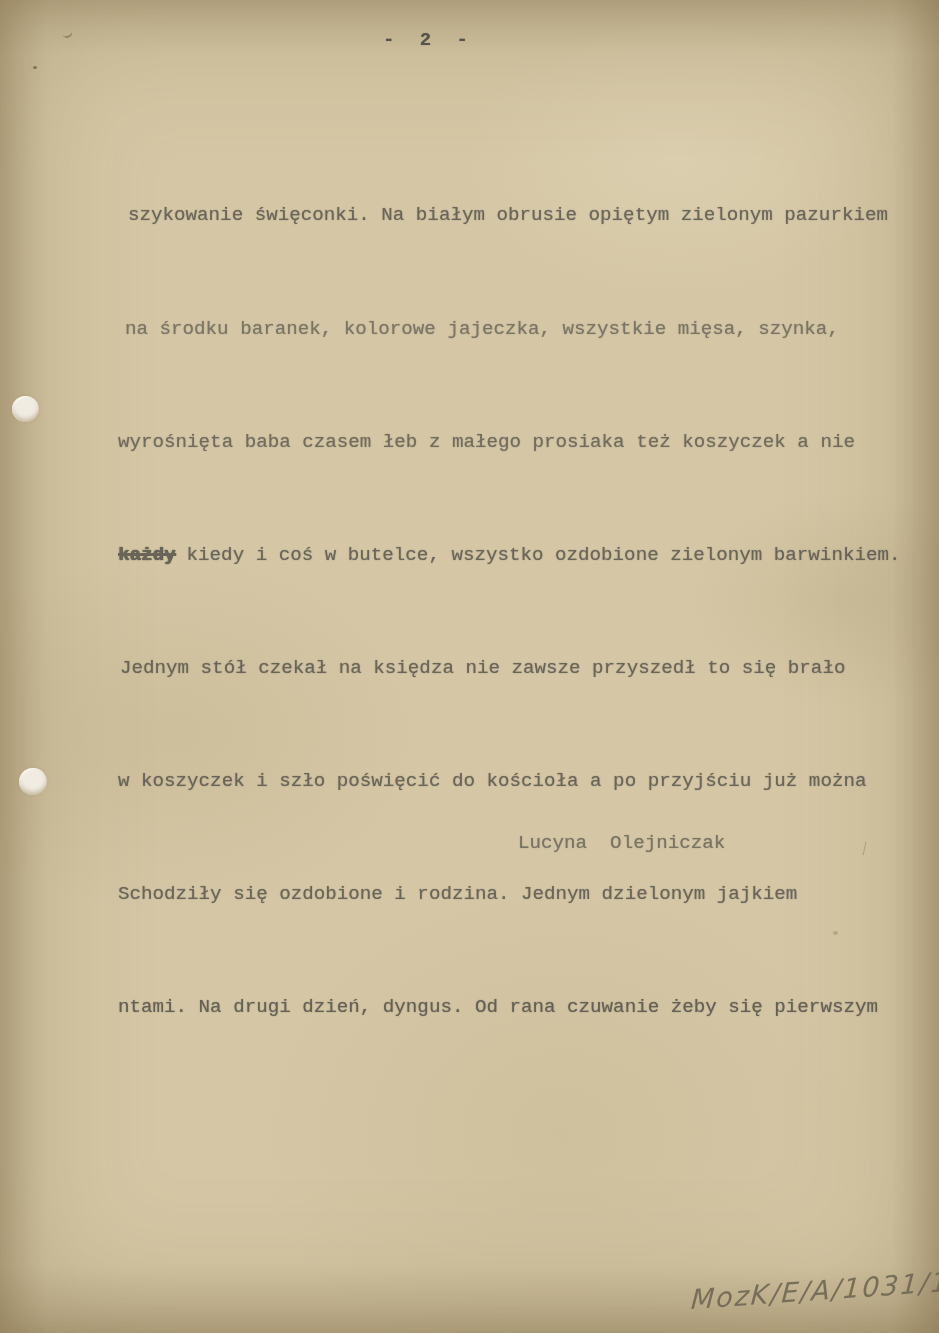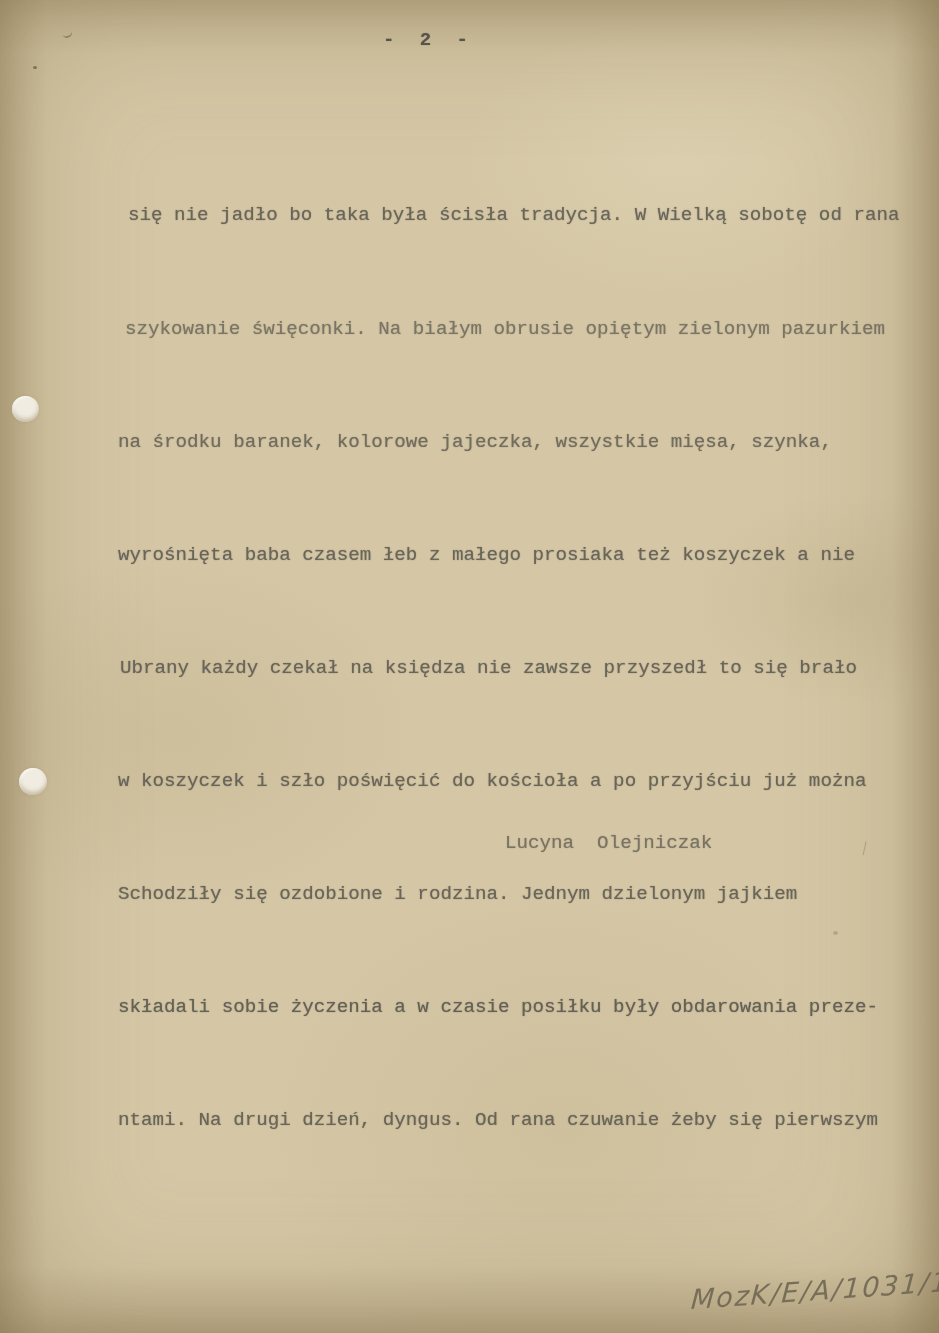--- a/index.html
+++ b/index.html
@@ -56,21 +56,21 @@
   .line:nth-child(16){opacity:.87;}
   .struck{
     font-weight:bold;
     text-decoration:line-through;
     text-decoration-thickness:3px;
     text-shadow:0 0 1.5px rgba(60,58,50,.95), 0.5px 0 0 rgba(60,58,50,.9);
     margin-right:11px;
   }
 
   .signature{
-    position:absolute;left:505px;top:832px;z-index:2;
+    position:absolute;left:518px;top:832px;z-index:2;
     font-size:19.2px;color:#55534b;opacity:.72;
     text-shadow:0 0 1.3px rgba(85,83,75,.7);
     white-space:pre;
   }
 
   .hole{
     position:absolute;z-index:3;border-radius:50%;
     background:#f0ece1;
     box-shadow: inset 0 -3px 4px rgba(150,130,92,.45), inset 2px 1px 2px rgba(255,255,252,.8), 0 0 3px rgba(160,140,100,.35);
   }
@@ -95,28 +95,27 @@
   .speck.s4{left:833px;top:931px;width:5px;height:4px;background:rgba(110,98,70,.30);border-radius:50%;}
 </style>
 </head>
 <body>
 
 <div class="page">
 
   <div class="pageno">- 2 -</div>
 
   <div class="typed">
-    <div class="line">się nie jadło bo taka była ścisła tradycja. W Wielką sobotę od rana</div>
     <div class="line">szykowanie święconki. Na białym obrusie opiętym zielonym pazurkiem</div>
     <div class="line">na środku baranek, kolorowe jajeczka, wszystkie mięsa, szynka,</div>
     <div class="line">wyrośnięta baba czasem łeb z małego prosiaka też koszyczek a nie</div>
-    <div class="line">Ubrany każdy czekał na księdza nie zawsze przyszedł to się brało</div>
+    <div class="line"><span class="struck">każdy</span><span>kiedy i coś w butelce, wszystko ozdobione zielonym barwinkiem.</span></div>
+    <div class="line">Jednym stół czekał na księdza nie zawsze przyszedł to się brało</div>
     <div class="line">w koszyczek i szło poświęcić do kościoła a po przyjściu już można</div>
     <div class="line">Schodziły się ozdobione i rodzina. Jednym dzielonym jajkiem</div>
-    <div class="line">składali sobie życzenia a w czasie posiłku były obdarowania preze-</div>
     <div class="line">ntami. Na drugi dzień, dyngus. Od rana czuwanie żeby się pierwszym</div>
     
     
     
     
     
   </div>
 
   <div class="signature">Lucyna  Olejniczak</div>
 

